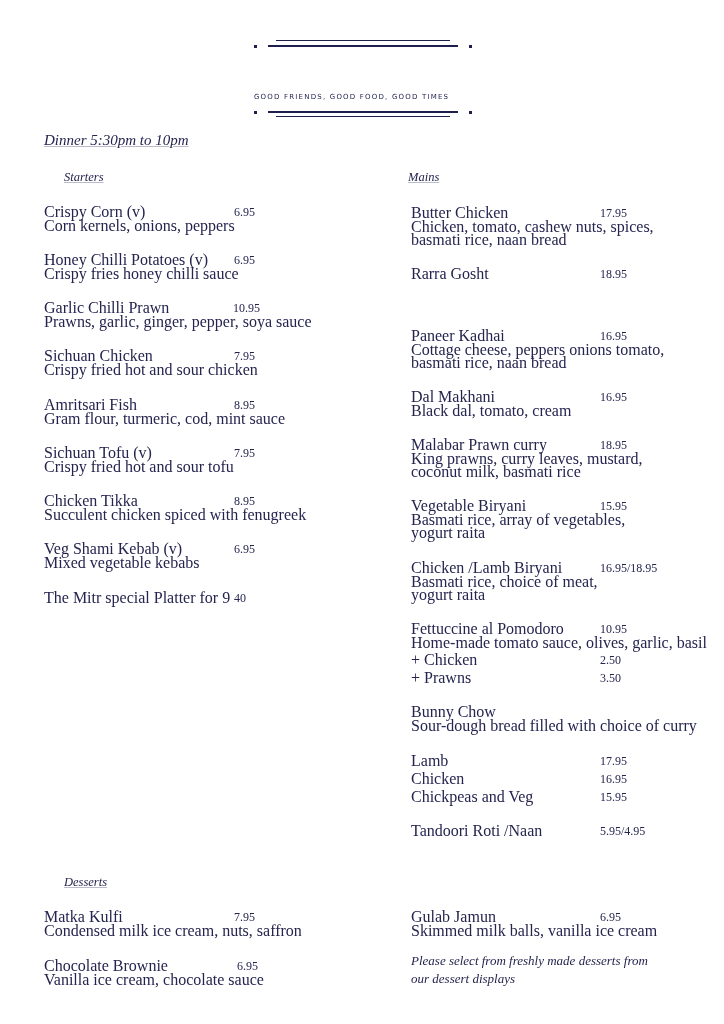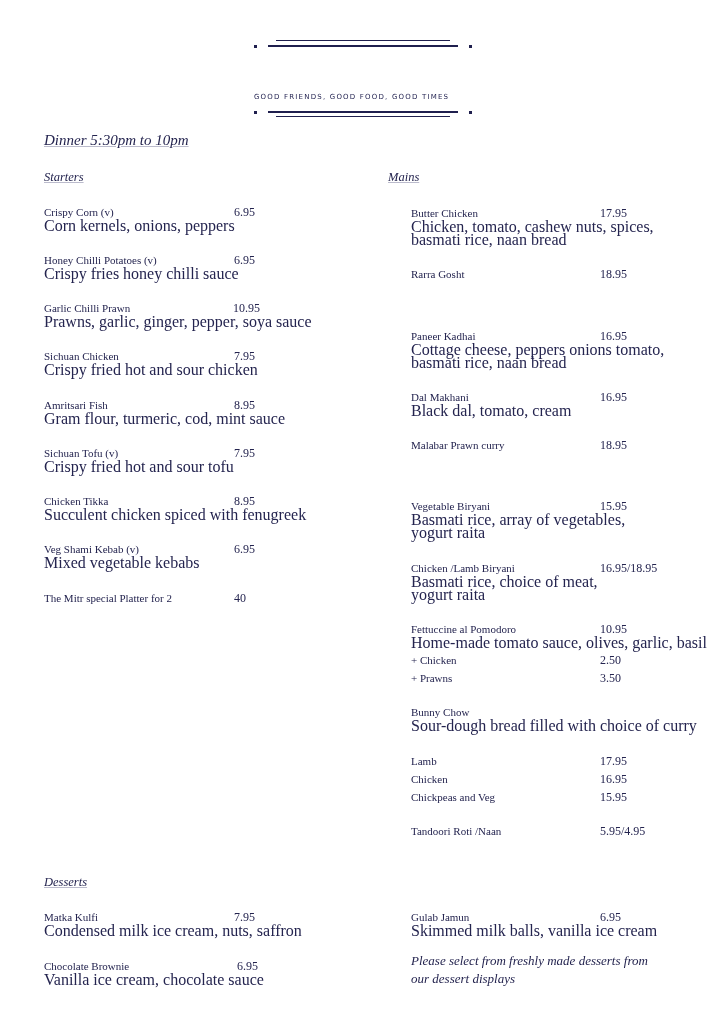--- a/index.html
+++ b/index.html
@@ -11,23 +11,23 @@
   .logo .rule .thick { position:absolute; left:14px; right:14px; top:1px; height:2px; background:#1f1f4e; }
   .logo .rule .thin { position:absolute; left:22px; right:22px; height:1px; background:#1f1f4e; }
   .logo .rule.top { top:2px; } .logo .rule.top .thin { top:-4px; }
   .logo .rule.bot { bottom:2px; } .logo .rule.bot .thin { top:6px; }
   .logo .name { position:absolute; left:0; right:0; top:14px; text-align:center;
      font-family:"DejaVu Sans", sans-serif; font-size:28px; letter-spacing:5px; color:#1f1f4e; font-weight:300; }
   .logo .tag { position:absolute; left:0; right:0; top:51px; 
      font-family:"DejaVu Sans", sans-serif; font-size:7px; letter-spacing:1.2px; color:#1f1f4e; }
   .hours { position:absolute; left:44px; top:132px; font-style:italic; font-size:15px;
      text-decoration:underline; text-decoration-color:#bbbbcc; }
-  .sec { position:absolute; font-style:italic; font-size:12.5px; text-decoration:underline; text-decoration-color:#bbbbcc; }
+  .sec { position:absolute; font-style:italic; font-size:12.5px; text-decoration:underline; text-decoration-color:#bbbbcc;margin-left:20px; }
   .item { position:absolute; }
-  .item .nm { font-size:11px; line-height:16px; white-space:nowrap; }
+  .item .nm { font-size:16px; line-height:16px; white-space:nowrap; }
   .item .ds { font-size:16px; line-height:12.5px; white-space:pre-line; }
   .item .pr { position:absolute; top:0; font-size:12px; line-height:16px; white-space:nowrap; }
   .note { position:absolute; left:411px; top:952px; font-style:italic; font-size:13px; line-height:18px; white-space:pre-line; width:270px; }
 </style>
 </head>
 <body>
 
 <div class="logo">
   <div class="rule top">
     <span class="dot" style="left:0"></span>
@@ -84,21 +84,21 @@
     <div class="nm">Chicken Tikka</div>
     <div class="ds">Succulent chicken spiced with fenugreek</div>
     <div class="pr" style="left:190px">8.95</div>
   </div>
 <div class="item" style="left:44px;top:541px">
     <div class="nm">Veg Shami Kebab (v)</div>
     <div class="ds">Mixed vegetable kebabs</div>
     <div class="pr" style="left:190px">6.95</div>
   </div>
 <div class="item" style="left:44px;top:590px">
-    <div class="nm">The Mitr special Platter for 2</div>
+    <div class="nm">The Mitr special Platter for 9</div>
     <div class="pr" style="left:190px">40</div>
   </div>
 
 <div class="item" style="left:411px;top:205px">
     <div class="nm">Butter Chicken</div>
     <div class="ds">Chicken, tomato, cashew nuts, spices,
 basmati rice, naan bread</div>
     <div class="pr" style="left:189px">17.95</div>
   </div>
 <div class="item" style="left:411px;top:266px">
@@ -111,20 +111,22 @@
 basmati rice, naan bread</div>
     <div class="pr" style="left:189px">16.95</div>
   </div>
 <div class="item" style="left:411px;top:389px">
     <div class="nm">Dal Makhani</div>
     <div class="ds">Black dal, tomato, cream</div>
     <div class="pr" style="left:189px">16.95</div>
   </div>
 <div class="item" style="left:411px;top:437px">
     <div class="nm">Malabar Prawn curry</div>
+    <div class="ds">King prawns, curry leaves, mustard,
+coconut milk, basmati rice</div>
     <div class="pr" style="left:189px">18.95</div>
   </div>
 <div class="item" style="left:411px;top:498px">
     <div class="nm">Vegetable Biryani</div>
     <div class="ds">Basmati rice, array of vegetables,
 yogurt raita</div>
     <div class="pr" style="left:189px">15.95</div>
   </div>
 <div class="item" style="left:411px;top:560px">
     <div class="nm">Chicken /Lamb Biryani</div>

